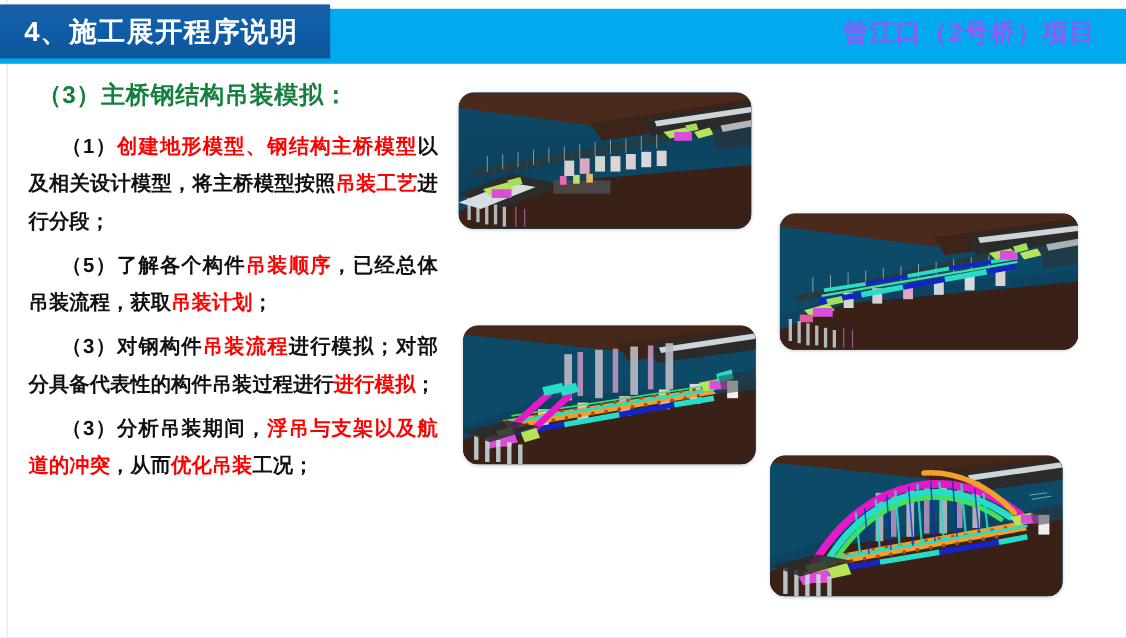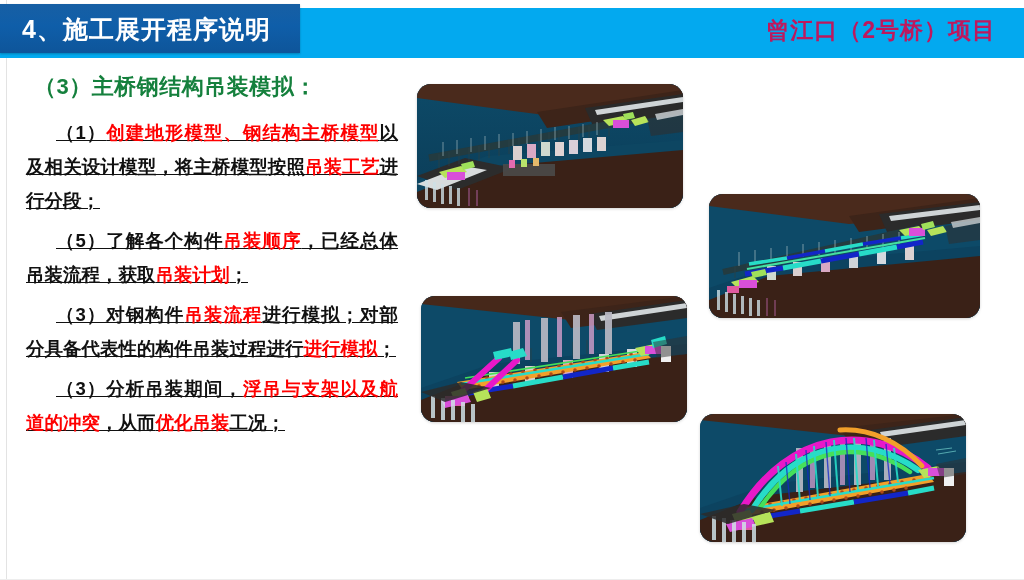--- a/index.html
+++ b/index.html
@@ -69,21 +69,21 @@
     font-size: 25px;
     font-weight: bold;
     letter-spacing: 1px;
     white-space: nowrap;
   }
   .header-project-label {
     position: absolute;
     right: 16px;
     top: 50%;
     transform: translateY(-50%);
-    color: #be185d;
+    color: #8b5cf6;
     font-size: 23px;
     font-weight: bold;
     letter-spacing: 1px;
     white-space: nowrap;
   }
 
   
   #text-column {
     position: absolute;
     left: 26px;
@@ -102,21 +102,20 @@
   .para {
     color: #111111;
     font-size: 18.5px;
     font-weight: bold;
     line-height: 34px;
     text-indent: 30px;
     margin: 0 0 6px 0;
     text-align: justify;
     text-justify: inter-ideograph;
     letter-spacing: 0px;
-    text-decoration: underline;
   }
   .para.tight { margin-bottom: 0px; }
   .hl { color: #FF0000; }
 
   
   .picture {
     position: absolute;
     border-radius: 14px;
     overflow: hidden;
     background: #0d3a52;

